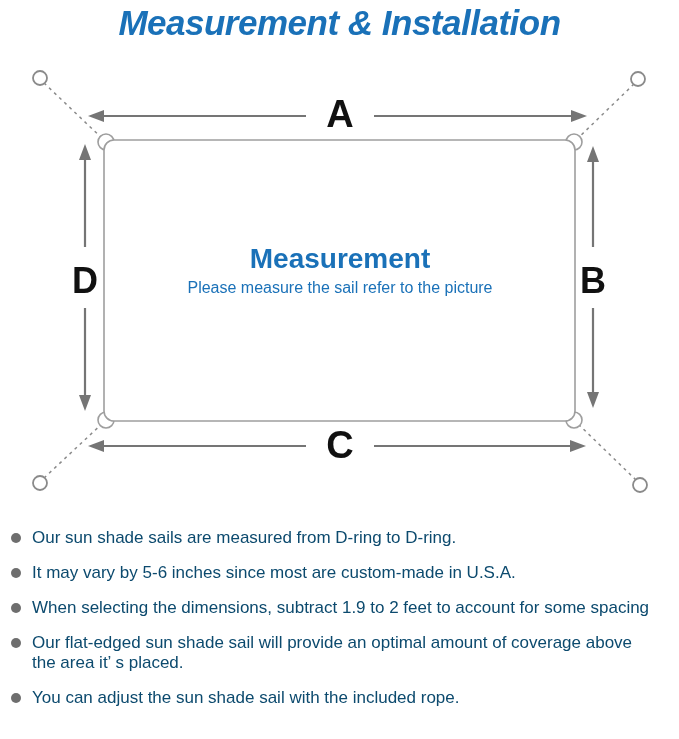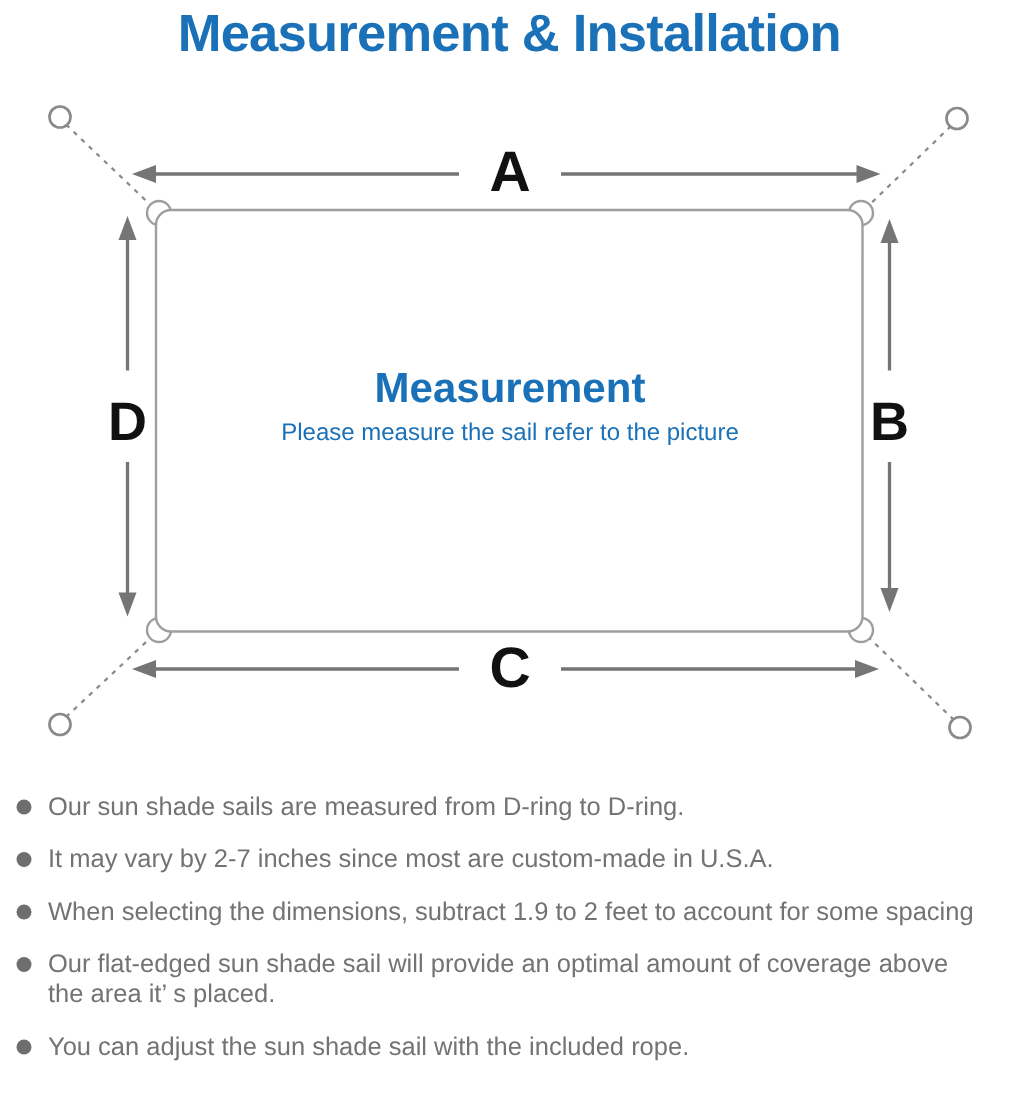--- a/index.html
+++ b/index.html
@@ -15,20 +15,21 @@
     position: absolute;
     top: 3px;
     left: 0;
     width: 100%;
     text-align: center;
     font-size: 35px;
     font-weight: bold;
     letter-spacing: -0.5px;
     color: #1a71b8;
     margin: 0;
+    font-style: italic;
   }
   .diagram {
     position: absolute;
     top: 50px;
     left: 0;
   }
   .diagram .arrow  { stroke: #757575; stroke-width: 2.2; fill: none; }
   .diagram .ahead  { fill: #757575; stroke: none; }
   .diagram .dashl  { stroke: #8a8a8a; stroke-width: 1.5; stroke-dasharray: 3 4; fill: none; }
   .diagram .anchor { fill: #ffffff; stroke: #8a8a8a; stroke-width: 1.8; }
@@ -61,21 +62,21 @@
     left: 10px;
     right: 4px;
     list-style: none;
     margin: 0;
     padding: 0;
   }
   .notes li {
     display: flex;
     align-items: flex-start;
     margin-bottom: 15px;
-    color: #737373;
+    color: #0c4a6e;
     font-size: 17px;
     line-height: 20px;
   }
   .dot {
     flex: 0 0 auto;
     width: 10px;
     height: 10px;
     border-radius: 50%;
     background: #6e6e6e;
     margin: 5px 11px 0 1px;
@@ -138,21 +139,21 @@
   <ul class="notes">
     <li>
       <span class="dot"></span>
       <div>
         <div>Our sun shade sails are measured from D-ring to D-ring.</div>
       </div>
     </li>
     <li>
       <span class="dot"></span>
       <div>
-        <div>It may vary by 2-7 inches since most are custom-made in U.S.A.</div>
+        <div>It may vary by 5-6 inches since most are custom-made in U.S.A.</div>
       </div>
     </li>
     <li>
       <span class="dot"></span>
       <div>
         <div>When selecting the dimensions, subtract 1.9 to 2 feet to account for some spacing</div>
       </div>
     </li>
     <li>
       <span class="dot"></span>

